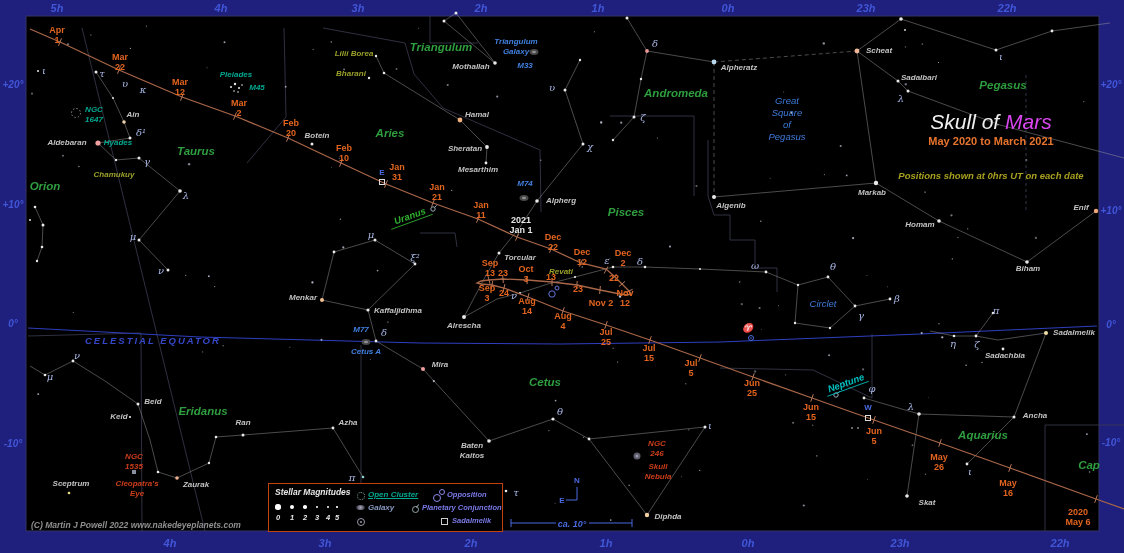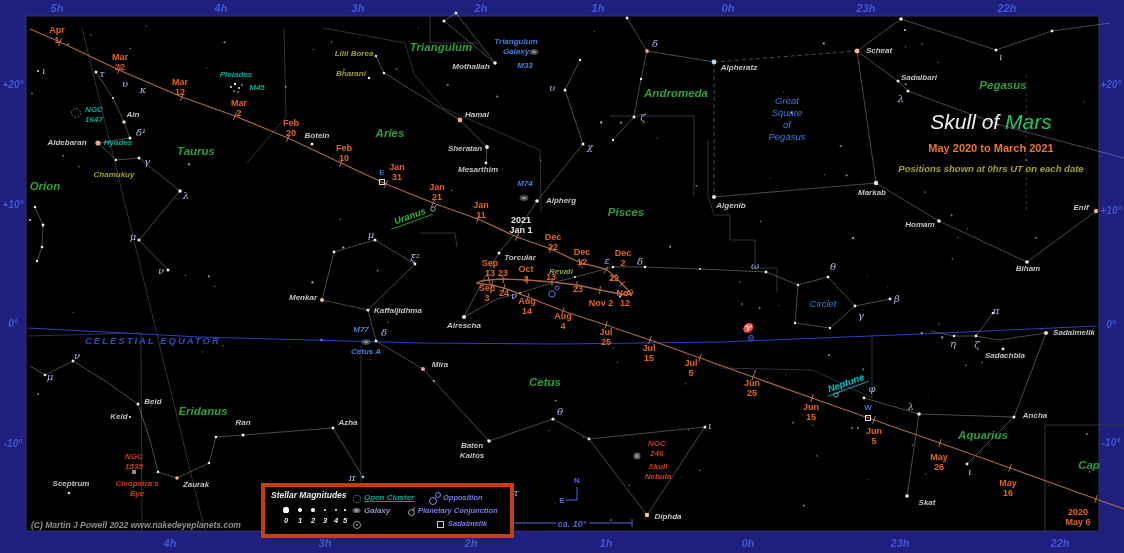--- a/index.html
+++ b/index.html
@@ -29,25 +29,25 @@
   .cdash{stroke:#9a9a9a;stroke-width:.7;opacity:.7;fill:none;stroke-dasharray:4 3;}
   .bline{stroke:#3c3c52;stroke-width:.8;fill:none;}
   .bdash{stroke:#3c4458;stroke-width:.8;fill:none;stroke-dasharray:3 3;}
   .eqline{stroke:#2f3fc0;stroke-width:1;fill:none;}
   .mars{stroke:#a86648;stroke-width:1.3;fill:none;}
   .tick{stroke:#b87858;stroke-width:1;}
   
   .ov{position:absolute;}
   #title-block{left:880px;top:110px;width:222px;text-align:center;}
   .title-main{color:#efefef;font:italic 21px "Liberation Sans",sans-serif;}
-  .title-main .mars{color:#22c55e;}
-  .title-sub{color:#e8742e;font:bold 11px "Liberation Sans",sans-serif;margin-top:8px;}
-  .title-note{color:#a8a020;font:italic bold 9.5px "Liberation Sans",sans-serif;margin-top:9px;}
+  .title-main .mars{color:#d946ef;}
+  .title-sub{color:#e8742e;font:bold 11px "Liberation Sans",sans-serif;margin-top:1px;}
+  .title-note{color:#a8a020;font:italic bold 9.5px "Liberation Sans",sans-serif;margin-top:23px;}
   #copyright{left:31px;top:520px;color:#8f8f8f;font:italic bold 8.5px "Liberation Sans",sans-serif;}
-  #legend{left:261px;top:483px;width:233px;height:47px;border:4px solid #c2410c;background:#000;padding-left:12px;}
+  #legend{left:268px;top:483px;width:233px;height:47px;border:1px solid #c2410c;background:#000;}
   #legend div{position:absolute;white-space:nowrap;}
   .lg-title{left:6px;top:3px;color:#e8e8e8;font:italic bold 8.5px "Liberation Sans",sans-serif;}
   .lg-num{position:absolute;color:#e8e8e8;font:italic bold 7.5px "Liberation Sans",sans-serif;top:29px;}
   .lg-dot{position:absolute;background:#fff;border-radius:50%;top:20px;}
   .lg-oc{left:99px;top:6px;color:#00a890;font:italic bold 8px "Liberation Sans",sans-serif;text-decoration:underline;}
   .lg-gal{left:99px;top:19px;color:#8898c0;font:italic bold 8px "Liberation Sans",sans-serif;}
   .lg-pn{left:99px;top:32px;color:#cc4418;font:italic bold 8px "Liberation Sans",sans-serif;margin-top:48px;}
   .lg-opp{left:178px;top:6px;color:#7a7ae8;font:italic bold 7.5px "Liberation Sans",sans-serif;text-align:center;}
   .lg-conj{left:153px;top:19px;color:#7a7ae8;font:italic bold 7.5px "Liberation Sans",sans-serif;}
   .lg-quad{left:183px;top:32px;color:#7a7ae8;font:italic bold 7.5px "Liberation Sans",sans-serif;}

